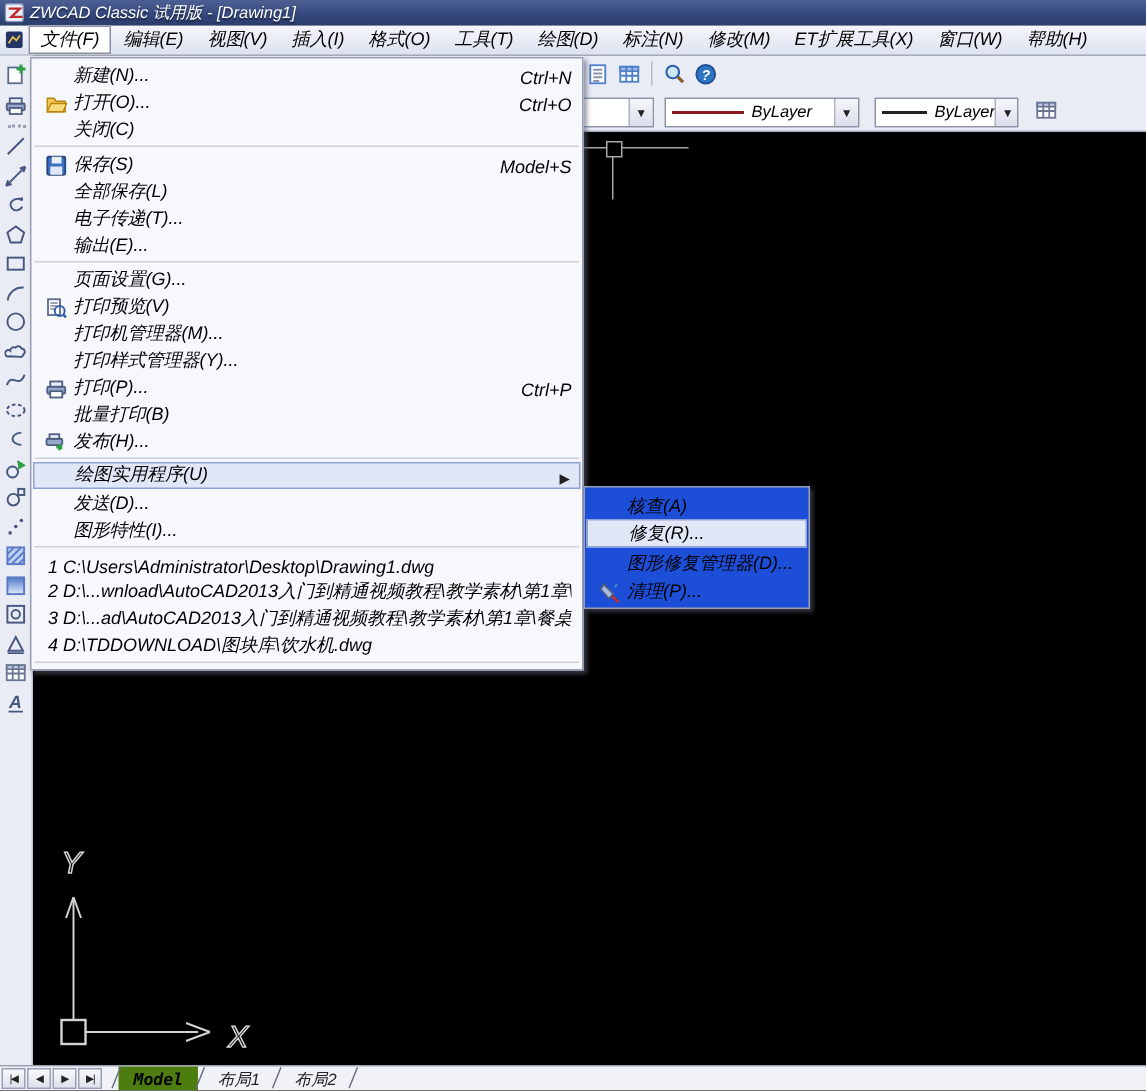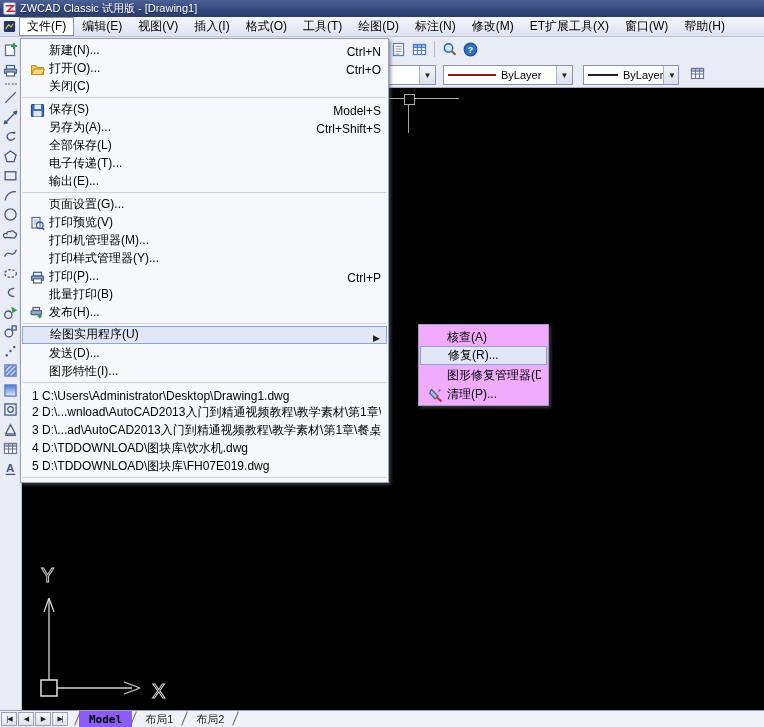--- a/index.html
+++ b/index.html
@@ -1,17 +1,17 @@
 <!DOCTYPE html>
 <html><head>
 <meta charset="utf-8">
 <style>
   html,body{margin:0;padding:0;}
   #app{position:relative;width:764px;height:727px;background:#000;overflow:hidden;
-       font-family:"Liberation Sans","DejaVu Sans",sans-serif;font-size:12px;color:#000;}
+       font-family:"Liberation Sans","DejaVu Sans",sans-serif;font-size:12px;color:#000;font-style:italic;}
 
   
   .titlebar{position:absolute;left:0;top:0;width:764px;height:17px;
     background:linear-gradient(#4d6094,#33477c 60%,#2a3d6c);
     display:flex;align-items:center;padding-left:3px;box-sizing:border-box;}
   .titlebar .icon svg{width:13px;height:13px;display:block;}
   .title-text{color:#fff;font-size:11px;margin-left:4px;white-space:nowrap;
     text-shadow:0 1px 1px rgba(0,0,0,.5);}
 
   
@@ -55,44 +55,44 @@
   
   .canvas{position:absolute;left:22px;top:88px;width:742px;height:622px;background:#000;}
   .cross{position:absolute;background:#a8a8a8;}
   .pickbox{position:absolute;border:1px solid #a8a8a8;background:transparent;}
   .ucs{position:absolute;left:6px;top:472px;}
 
   
   .file-menu{position:absolute;left:20px;top:38px;width:369px;background:#f7f8fc;
     border:1px solid #9aa0b4;box-shadow:2px 2px 3px rgba(90,90,110,.6);
     padding:2px 1px;box-sizing:border-box;z-index:10;}
-  .submenu{position:absolute;left:389px;top:324px;width:131px;background:#f0abfc;
+  .submenu{position:absolute;left:389px;top:324px;width:151px;background:#1d4ed8;
     border:1px solid #9aa0b4;box-shadow:2px 2px 3px rgba(90,90,110,.6);
-    padding:2px 1px;box-sizing:border-box;z-index:11;margin-left:29px;}
+    padding:2px 1px;box-sizing:border-box;z-index:11;}
   .fm-item{display:flex;align-items:flex-end;height:18px;padding:0 6px 0 3px;box-sizing:border-box;
     white-space:nowrap;cursor:default;}
   .submenu .fm-item{height:19px;}
   .fm-item.hl{background:#e2e7f8;border:1px solid #8fa2d6;}
   .fm-icon{width:24px;flex:none;display:flex;align-items:center;justify-content:center;}
   .fm-icon svg{width:15px;height:15px;display:block;}
   .fm-item.no-gutter{padding-left:10px;}
   .fm-label{overflow:hidden;text-overflow:clip;}
   .fm-shortcut{margin-left:auto;padding-left:18px;}
   .sub-arrow{margin-left:auto;font-size:9px;color:#222;}
   .fm-sep{height:1px;background:#ccd0de;margin:2px 1px;}
 
   
   .tabbar{position:absolute;left:0;top:710px;width:764px;height:17px;background:#f1f2f8;
     border-top:1px solid #9aa0b4;display:flex;align-items:center;font-size:10px;box-sizing:border-box;}
   .nav-btn{width:16px;height:14px;margin-left:1px;background:linear-gradient(#f8f9fc,#dde1ee);
     border:1px solid #9aa0b4;box-sizing:border-box;display:flex;align-items:center;justify-content:center;
     font-size:7px;color:#222;letter-spacing:-1px;}
   .tabs{display:flex;align-items:stretch;height:100%;margin-left:8px;}
   .tab{padding:0 10px;display:flex;align-items:center;font-size:11px;color:#222;}
-  .tab.active{background:#8b5cf6;font-family:"DejaVu Sans Mono","Liberation Mono",monospace;
+  .tab.active{background:#4d7c0f;font-family:"DejaVu Sans Mono","Liberation Mono",monospace;
     font-weight:bold;color:#000;}
   .tab-slash{width:1px;height:15px;background:#6a6f82;transform:rotate(22deg);margin:0 1px;}
 </style>
 </head>
 <body>
 
 <div id="app">
 
   <div class="titlebar">
     <span class="icon">
@@ -411,25 +411,20 @@
             <rect x="1.5" y="1.5" width="12" height="12" rx="1" fill="#3d6fc0" stroke="#27487f"></rect>
             <rect x="4.5" y="1.5" width="6.5" height="4.5" fill="#e8eef8" stroke="none"></rect>
             <rect x="3.5" y="8" width="8" height="5.5" fill="#dfe7f5" stroke="none"></rect>
           </svg>
         </span>
         <span class="fm-label">保存(S)</span>
         <span class="fm-shortcut">Model+S</span>
       </div>
       <div class="fm-item">
         <span class="fm-icon"></span>
-        <span class="fm-label">另存为(A)...</span>
-        <span class="fm-shortcut">Ctrl+Shift+S</span>
-      </div>
-      <div class="fm-item">
-        <span class="fm-icon"></span>
         <span class="fm-label">全部保存(L)</span>
       </div>
       <div class="fm-item">
         <span class="fm-icon"></span>
         <span class="fm-label">电子传递(T)...</span>
       </div>
       <div class="fm-item">
         <span class="fm-icon"></span>
         <span class="fm-label">输出(E)...</span>
       </div>
@@ -501,23 +496,20 @@
         <span class="fm-label">1 C:\Users\Administrator\Desktop\Drawing1.dwg</span>
       </div>
       <div class="fm-item no-gutter">
         <span class="fm-label">2 D:\...wnload\AutoCAD2013入门到精通视频教程\教学素材\第1章\盆景.dwg</span>
       </div>
       <div class="fm-item no-gutter">
         <span class="fm-label">3 D:\...ad\AutoCAD2013入门到精通视频教程\教学素材\第1章\餐桌素材.dwg</span>
       </div>
       <div class="fm-item no-gutter">
         <span class="fm-label">4 D:\TDDOWNLOAD\图块库\饮水机.dwg</span>
-      </div>
-      <div class="fm-item no-gutter">
-        <span class="fm-label">5 D:\TDDOWNLOAD\图块库\FH07E019.dwg</span>
       </div>
       <div class="fm-sep"></div>
     </div>
 
   <div class="submenu">
       <div class="fm-item">
         <span class="fm-icon"></span>
         <span class="fm-label">核查(A)</span>
       </div>
       <div class="fm-item hl">

